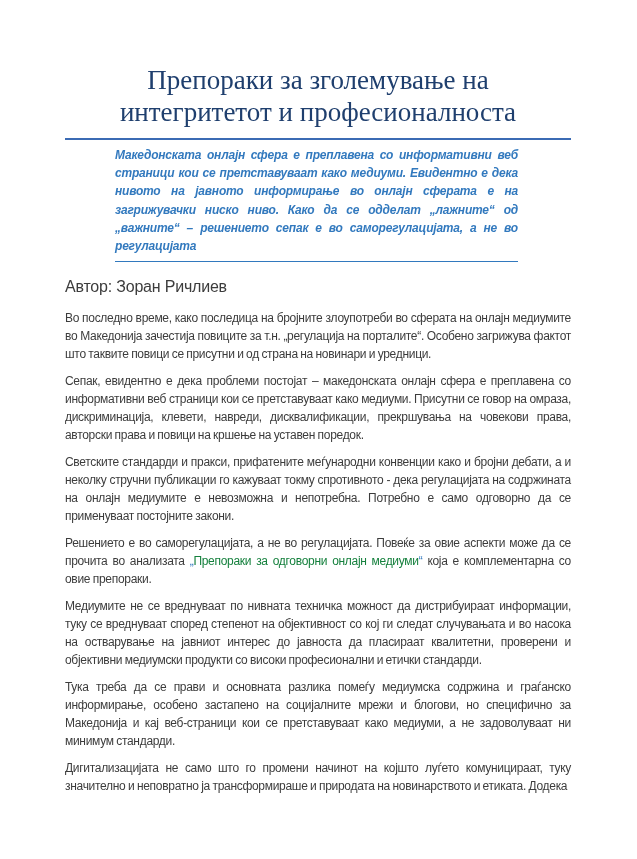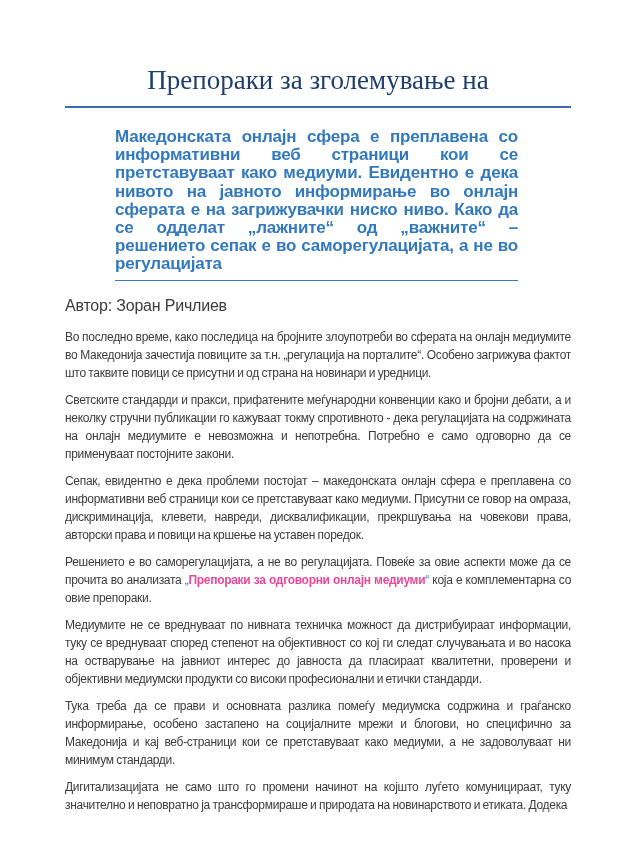--- a/index.html
+++ b/index.html
@@ -27,24 +27,25 @@
     line-height: 32px;
     text-align: center;
     margin: 0;
   }
   .title-rule {
     border: none;
     border-top: 2px solid #3b6bb4;
     margin: 10px 0 0 0;
   }
   .intro-quote {
-    margin: 20px 53px 0 50px;
+    margin: 6px 53px 0 50px;
     color: #3279be;
     font-weight: 700;
-    font-size: 17px;
+    font-style: italic;
+    font-size: 12px;
     line-height: 18.2px;
     letter-spacing: -0.2px;
     text-align: justify;
   }
   .quote-rule {
     border: none;
     border-top: 1px solid #3279be;
     margin: 6px 53px 0 50px;
   }
   .author-line {
@@ -55,47 +56,48 @@
   }
   .body-copy p {
     margin: 0 0 9px 0;
     font-size: 12px;
     line-height: 18px;
     letter-spacing: -0.3px;
     word-spacing: -0.5px;
     text-align: justify;
   }
   .bold-ref {
-    font-weight: 700;
-    color: #ec4899;
+    font-weight: 400;
+    color: #15803d;
   }
   .blue-q {
     color: #3279be;
   }
 </style>
 </head>
 <body>
 
 <div class="page">
 
   <h1 class="doc-title">
     <div>Препораки за зголемување на</div>
+    <div>интегритетот и професионалноста</div>
   </h1>
 
   <hr class="title-rule">
 
   <div class="intro-quote">Македонската онлајн сфера е преплавена со информативни веб страници кои се претставуваат како медиуми. Евидентно е дека нивото на јавното информирање во онлајн сферата е на загрижувачки ниско ниво. Како да се одделат „лажните“ од „важните“ – решението сепак е во саморегулацијата, а не во регулацијата</div>
 
   <hr class="quote-rule">
 
   <div class="author-line">Автор: Зоран Ричлиев</div>
 
   <div class="body-copy">
     <p>Во последно време, како последица на бројните злоупотреби во сферата на онлајн медиумите во Македонија зачестија повиците за т.н. „регулација на порталите“. Особено загрижува фактот што таквите повици се присутни и од страна на новинари и уредници.</p>
+    <p>Сепак, евидентно е дека проблеми постојат –  македонската онлајн сфера е преплавена со информативни веб страници кои се претставуваат како медиуми.  Присутни се говор на омраза, дискриминација, клевети, навреди, дисквалификации, прекршувања на човекови права, авторски права и повици на кршење на уставен поредок.</p>
     <p>Светските стандарди и пракси, прифатените меѓународни конвенции како и бројни дебати, а и неколку стручни публикации го кажуваат токму спротивното - дека регулацијата на содржината на онлајн медиумите е невозможна и непотребна. Потребно е само одговорно да се применуваат постојните закони.</p>
-    <p>Сепак, евидентно е дека проблеми постојат –  македонската онлајн сфера е преплавена со информативни веб страници кои се претставуваат како медиуми.  Присутни се говор на омраза, дискриминација, клевети, навреди, дисквалификации, прекршувања на човекови права, авторски права и повици на кршење на уставен поредок.</p>
     <p><span>Решението е во саморегулацијата, а не во регулацијата. Повеќе за овие аспекти може да се прочита во анализата </span><span class="blue-q">„</span><span class="bold-ref">Препораки за одговорни онлајн медиуми</span><span class="blue-q">“</span><span> која е комплементарна со овие препораки.</span></p>
     <p>Медиумите не се вреднуваат по нивната техничка можност да дистрибуираат информации, туку се вреднуваат според степенот на објективност со кој ги следат случувањата и во насока на остварување на јавниот интерес до јавноста да пласираат квалитетни, проверени и објективни медиумски продукти со високи професионални и етички стандарди.</p>
     <p>Тука треба да се прави и основната разлика помеѓу медиумска содржина и граѓанско информирање, особено застапено на социјалните мрежи и блогови, но специфично за Македонија и кај веб-страници кои се претставуваат како медиуми, а не задоволуваат ни минимум стандарди.</p>
     <p>Дигитализацијата не само што го промени начинот на којшто луѓето комуницираат, туку значително и неповратно ја трансформираше и природата на новинарството и етиката. Додека</p>
   </div>
 
 </div>
 
 </body></html>

